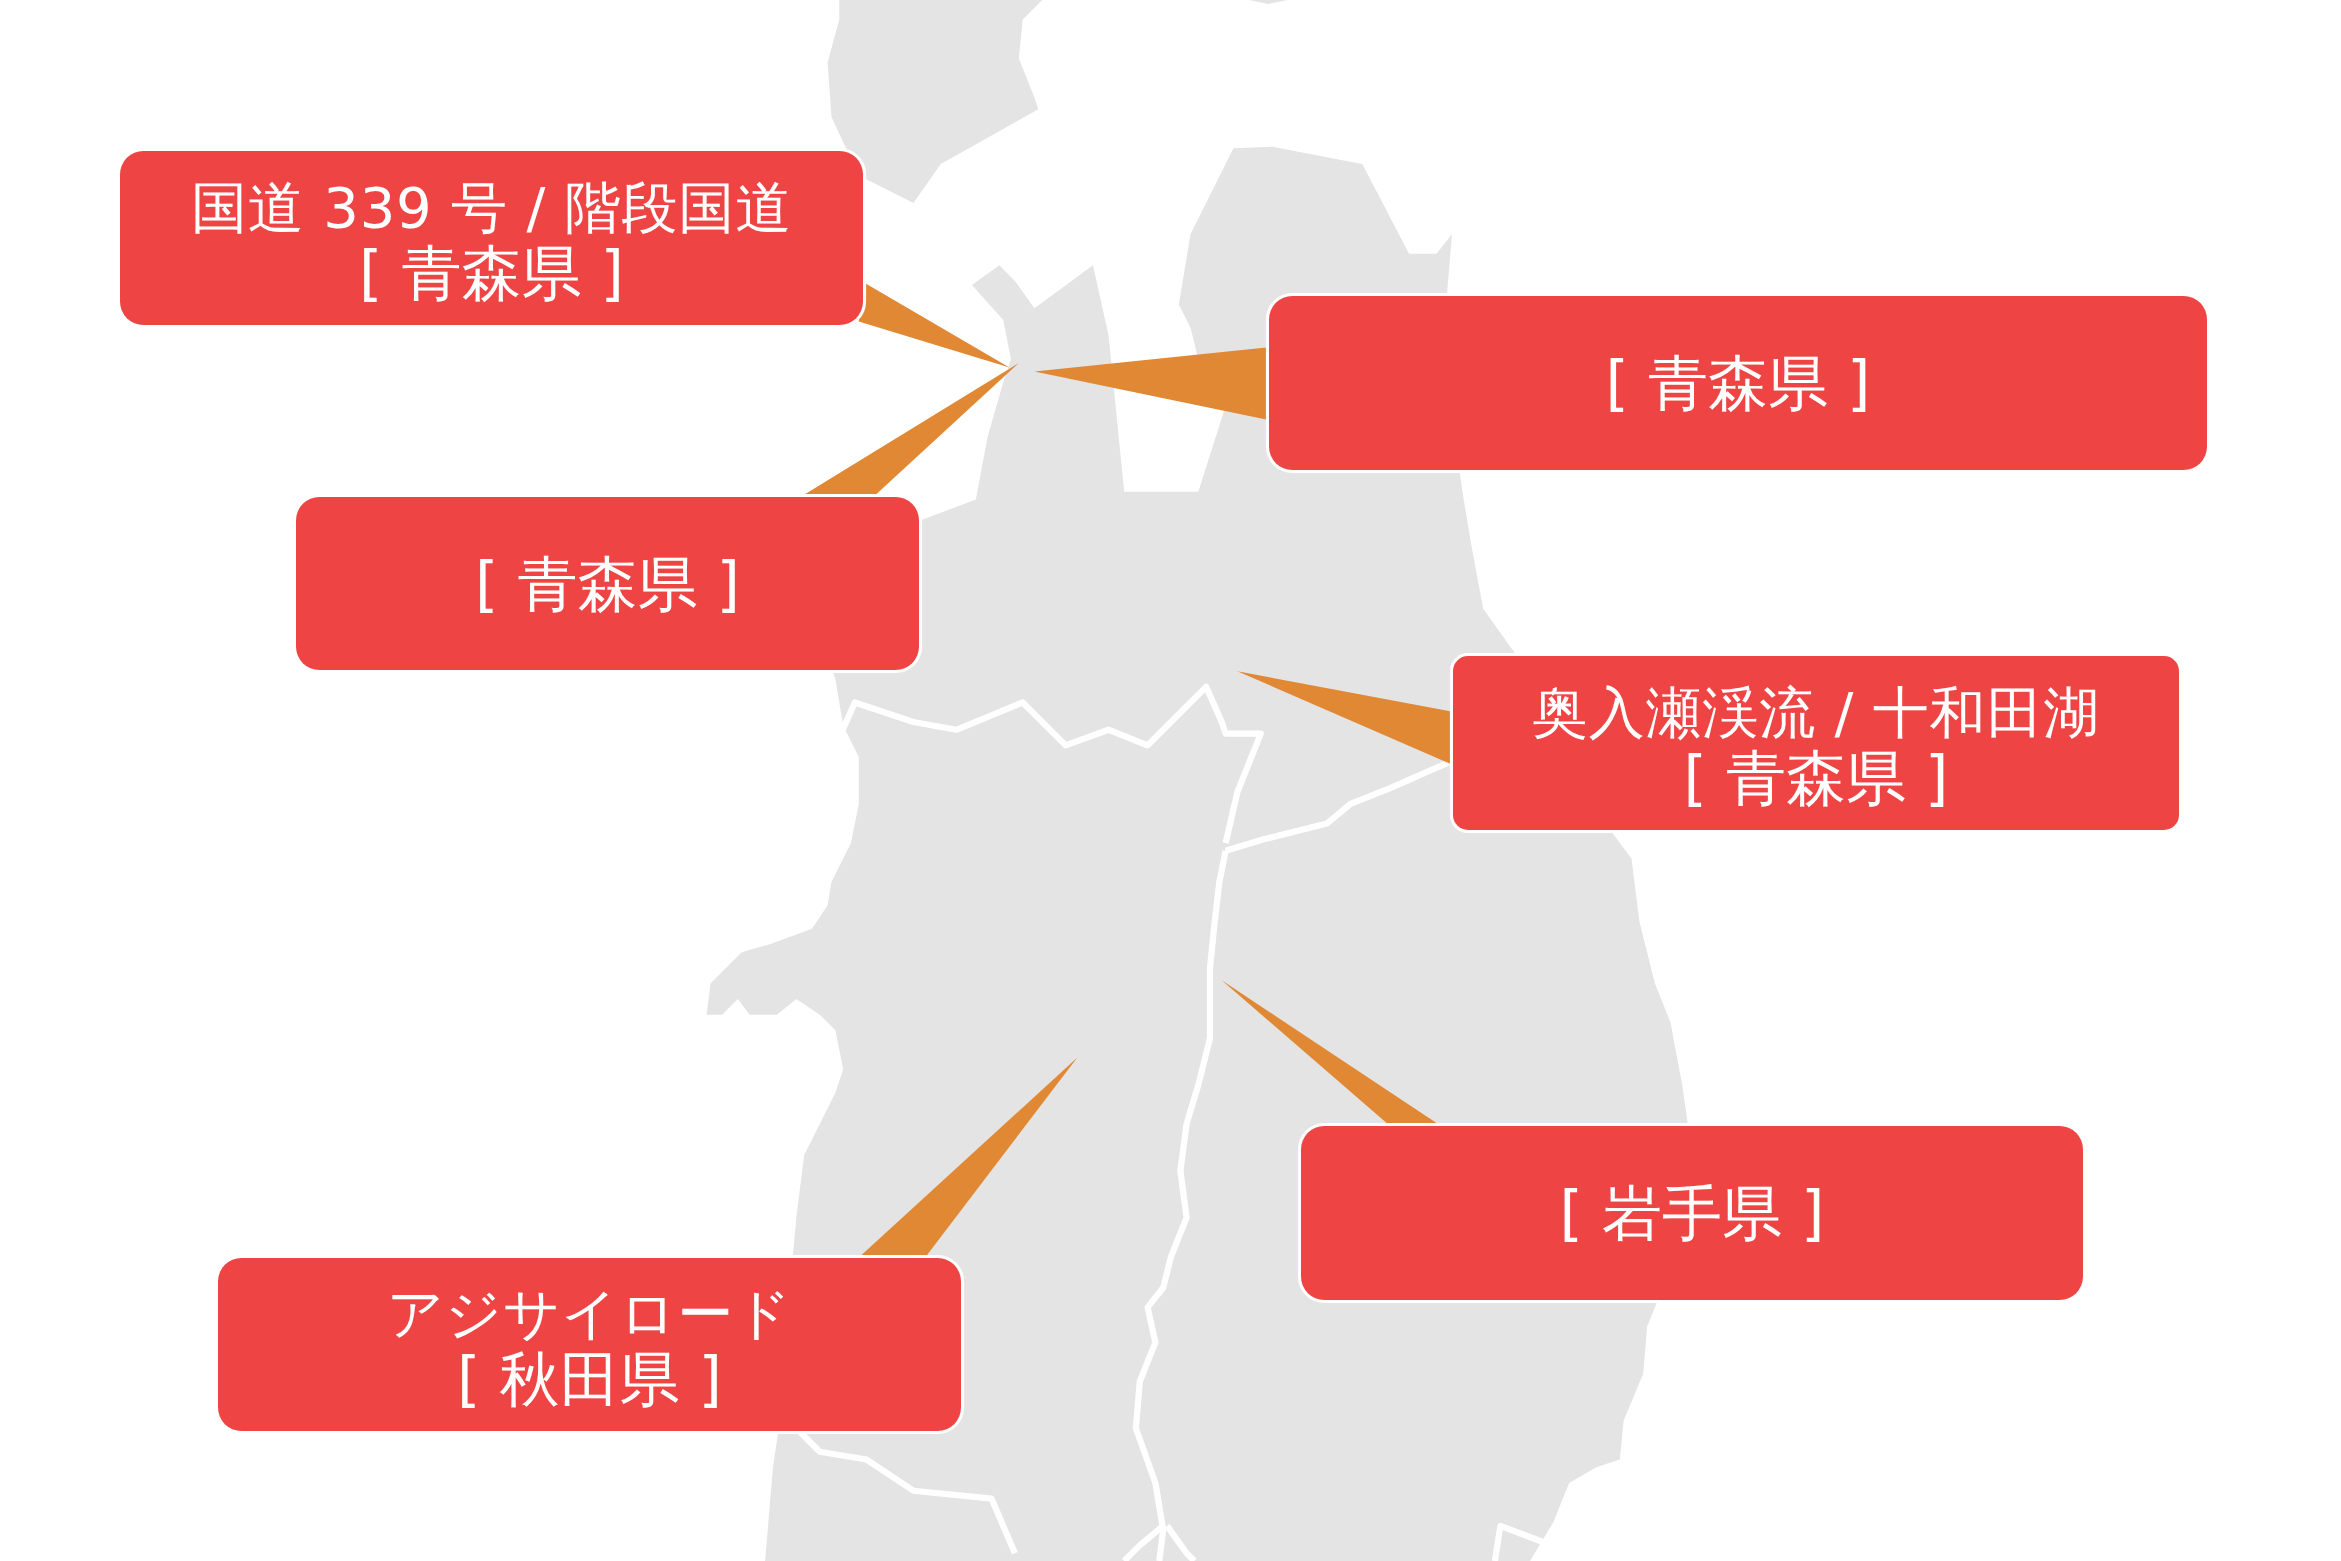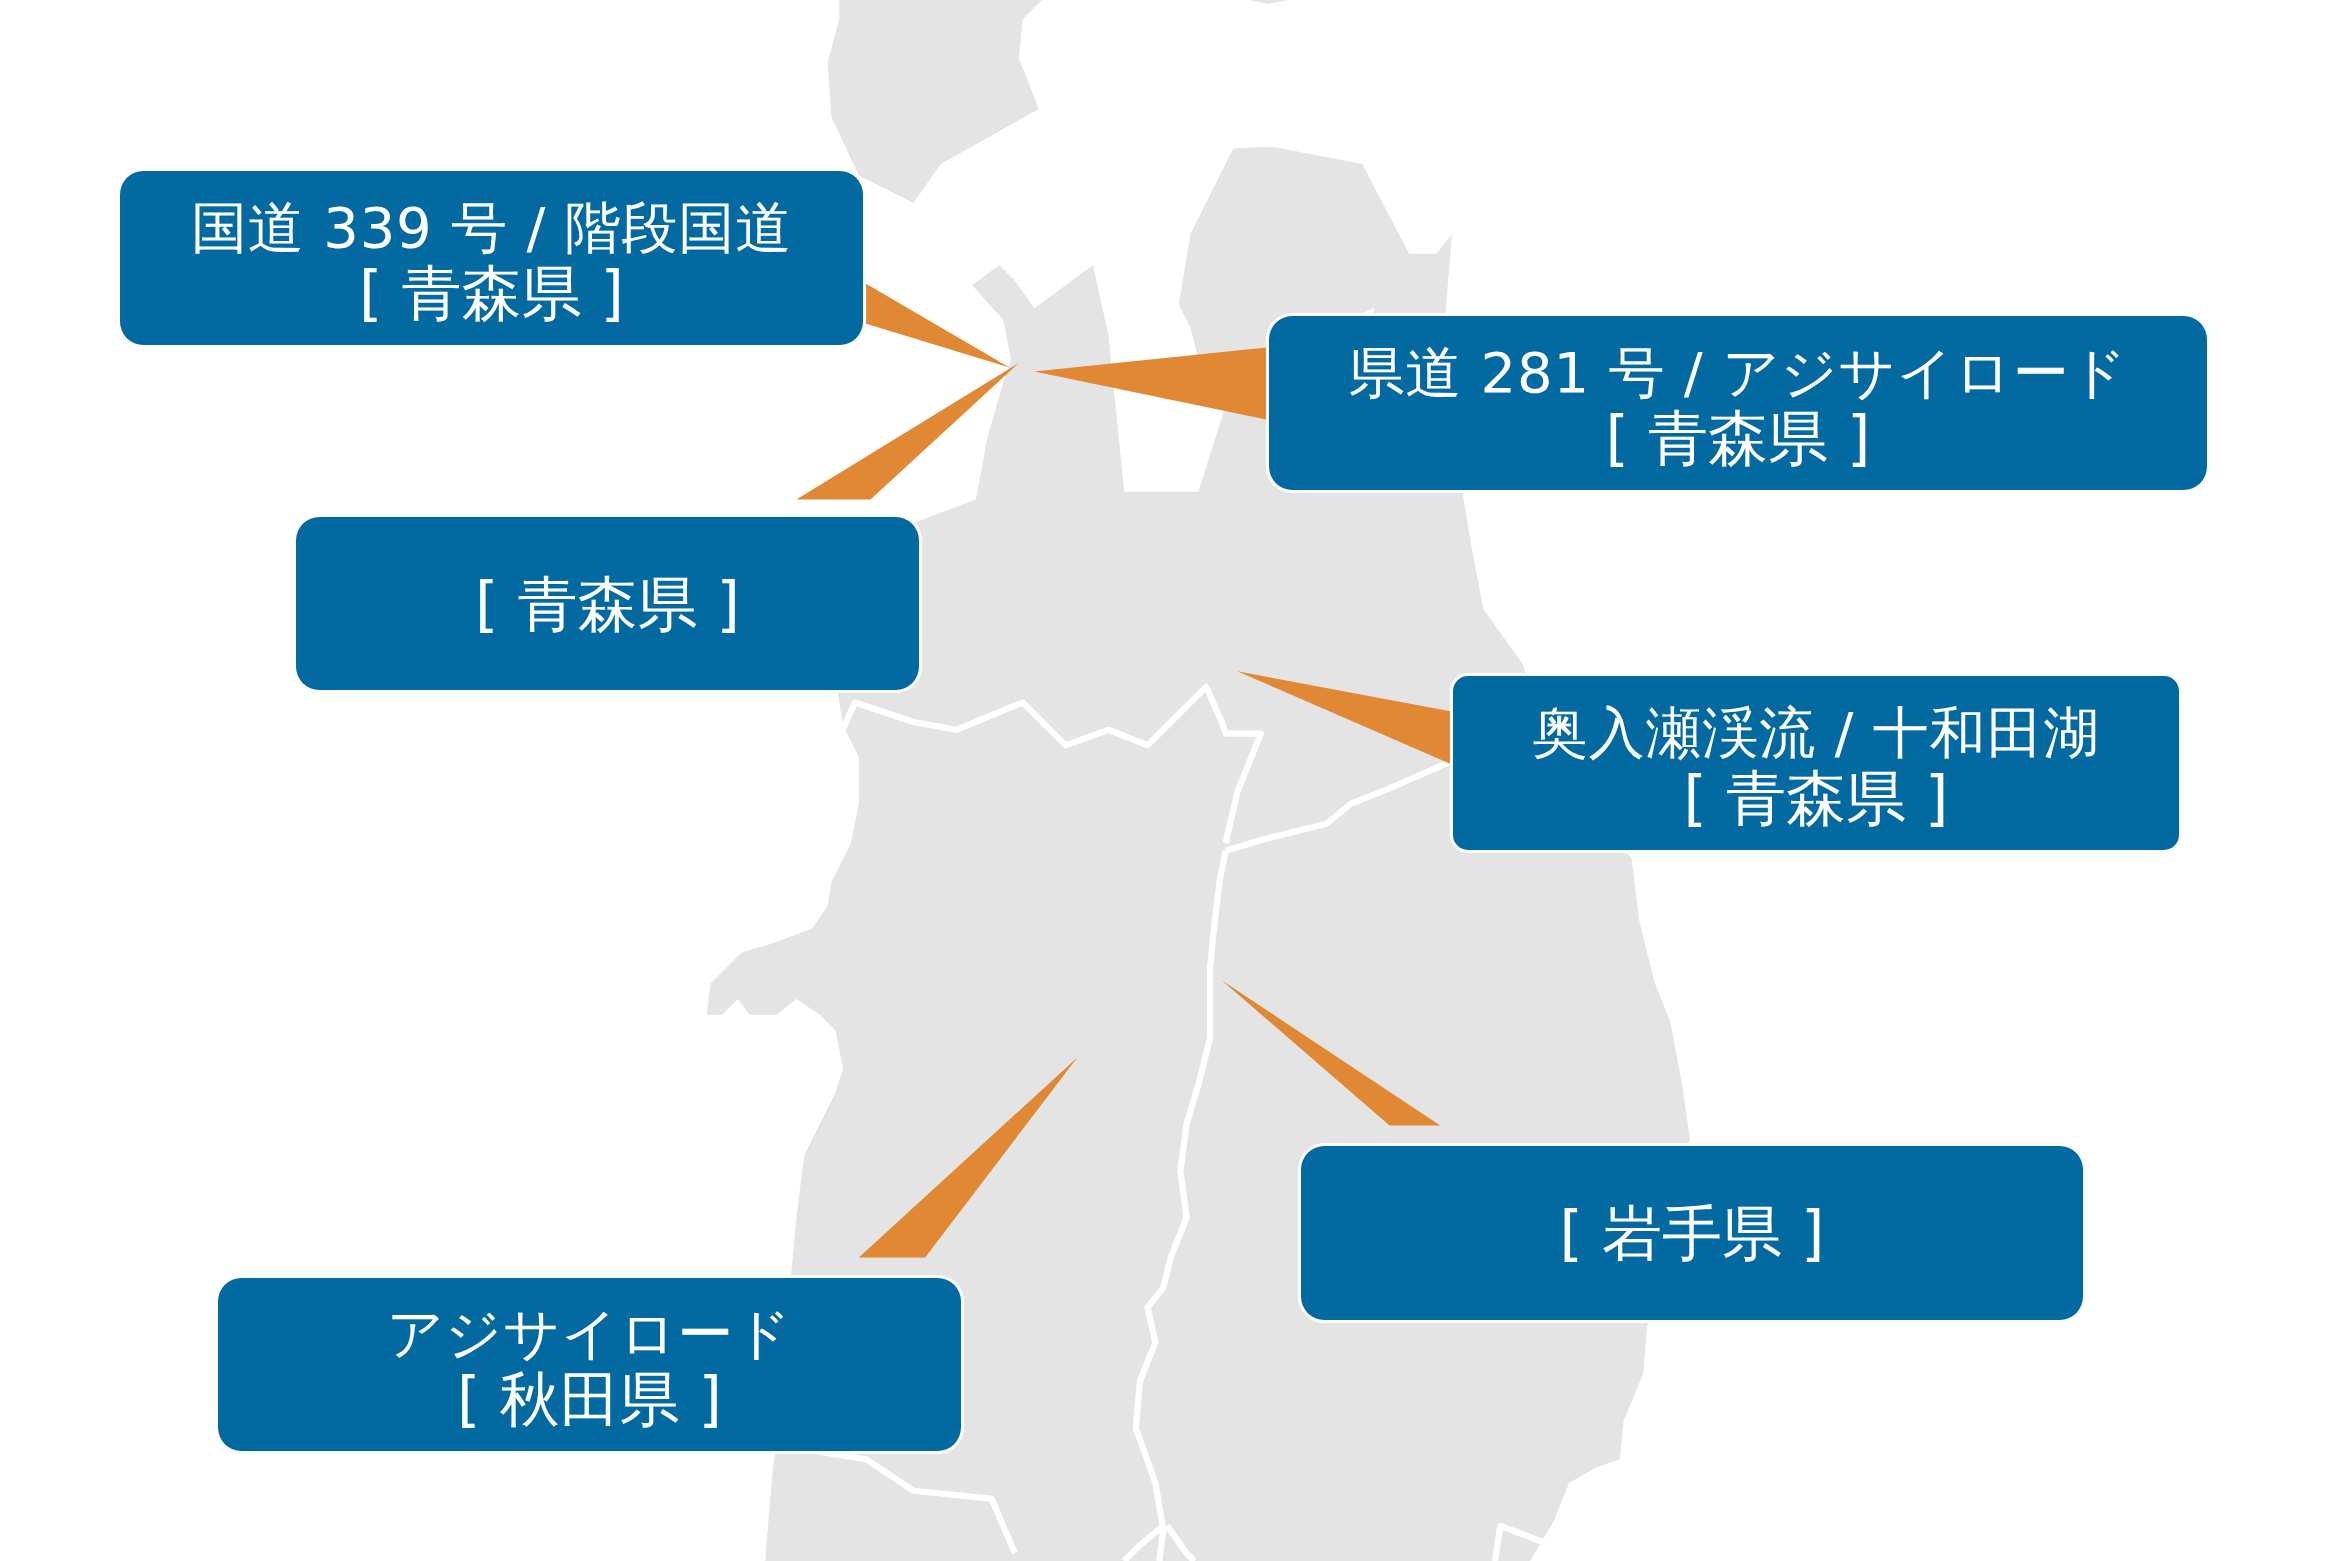--- a/index.html
+++ b/index.html
@@ -1,23 +1,22 @@
 <!DOCTYPE html>
 <html style="font-size:12.5px"><head>
 <meta charset="utf-8">
 <style>
   html, body { margin:0; padding:0; background:#ffffff; }
   body { width:2342px; height:1561px; position:relative; overflow:hidden; font-family:"DejaVu Sans", sans-serif; }
   #map { position:absolute; left:0; top:0; width:2342px; height:1561px; }
   .callout {
-    position:absolute; background:#0369a1; border-radius:23.4px;
+    position:absolute; background:#ef4444; border-radius:23.4px;
     color:#ffffff; text-align:center; box-sizing:border-box;
     display:flex; flex-direction:column; justify-content:center; align-items:center;
     box-shadow: 0 0 0 3.1px #ffffff;
-    margin-top: 20px;
   }
   .callout .title { font-size:56px; line-height:69px; white-space:nowrap; font-weight:normal; letter-spacing:0.8px; }
   .callout .pref { font-size:60px; line-height:62px; white-space:nowrap; }
 </style>
 </head>
 <body>
 
 <svg id="map" viewBox="0 0 3000 2000" xmlns="http://www.w3.org/2000/svg">
 
   <g fill="#E4E4E4" stroke="none">
@@ -50,21 +49,20 @@
     <polygon points="1100,1611 1185,1611 1380,1355"></polygon>
   </g>
 </svg>
 
 <div class="callout" style="left:120px; top:151px; width:743px; height:174px;">
   <div class="title">国道 339 号 / 階段国道</div>
   <div class="pref">[ 青森県 ]</div>
 </div>
 
 <div class="callout" style="left:1269px; top:296px; width:938px; height:174px;">
-  <div class="title">県道 281 号 / アジサイロード</div>
   <div class="pref">[ 青森県 ]</div>
 </div>
 
 <div class="callout" style="left:296px; top:497px; width:623px; height:173px;">
   <div class="pref">[ 青森県 ]</div>
 </div>
 
 <div class="callout" style="left:1453px; top:656px; width:726px; height:174px;border-radius:15px;">
   <div class="title">奥入瀬渓流 / 十和田湖</div>
   <div class="pref">[ 青森県 ]</div>

